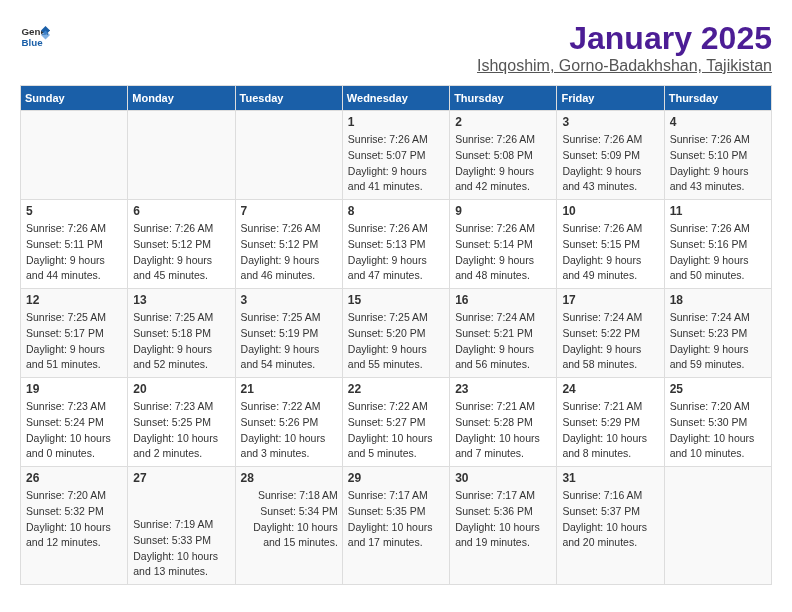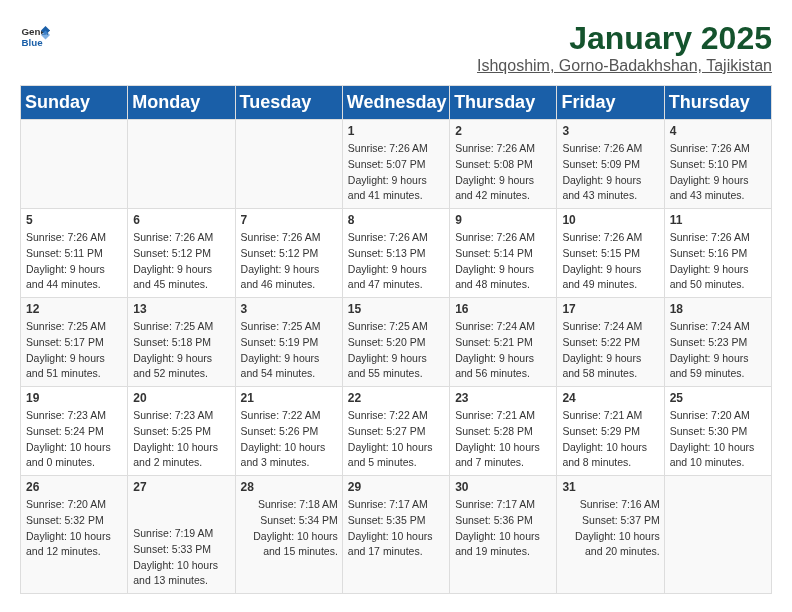--- a/index.html
+++ b/index.html
@@ -24,39 +24,39 @@
     .logo-icon {
       width: 30px;
       height: 30px;
     }
     .title-block {
       text-align: right;
     }
     .main-title {
       font-size: 32px;
       font-weight: bold;
-      color: #14532d;
+      color: #4c1d95;
     }
     .subtitle {
       font-size: 16px;
       color: #555;
       text-decoration: underline;
     }
     table {
       width: 100%;
       border-collapse: collapse;
       table-layout: fixed;
     }
     thead tr {
       background-color: #1a5fa8;
       color: white;
     }
     thead th {
       padding: 6px 4px;
-      font-size: 18px;
+      font-size: 11px;
       font-weight: bold;
       text-align: left;
       border: 1px solid #ddd;
     }
     tbody tr {
       border-bottom: 1px solid #ccc;
     }
     tbody td {
       vertical-align: top;
       padding: 4px 4px 4px 5px;
@@ -297,20 +297,20 @@
 Daylight: 10 hours and 17 minutes.</div>
         </td>
         <td>
           <span class="day-num">30</span>
           <div class="day-info" style="white-space: pre-wrap;">Sunrise: 7:17 AM
 Sunset: 5:36 PM
 Daylight: 10 hours and 19 minutes.</div>
         </td>
         <td>
           <span class="day-num">31</span>
-          <div class="day-info" style="white-space: pre-wrap; text-align: right;">Sunrise: 7:16 AM
+          <div class="day-info" style="white-space: pre-wrap;">Sunrise: 7:16 AM
 Sunset: 5:37 PM
 Daylight: 10 hours and 20 minutes.</div>
         </td>
         <td></td>
       </tr>
     </tbody>
 </table>
 
 </body></html>

